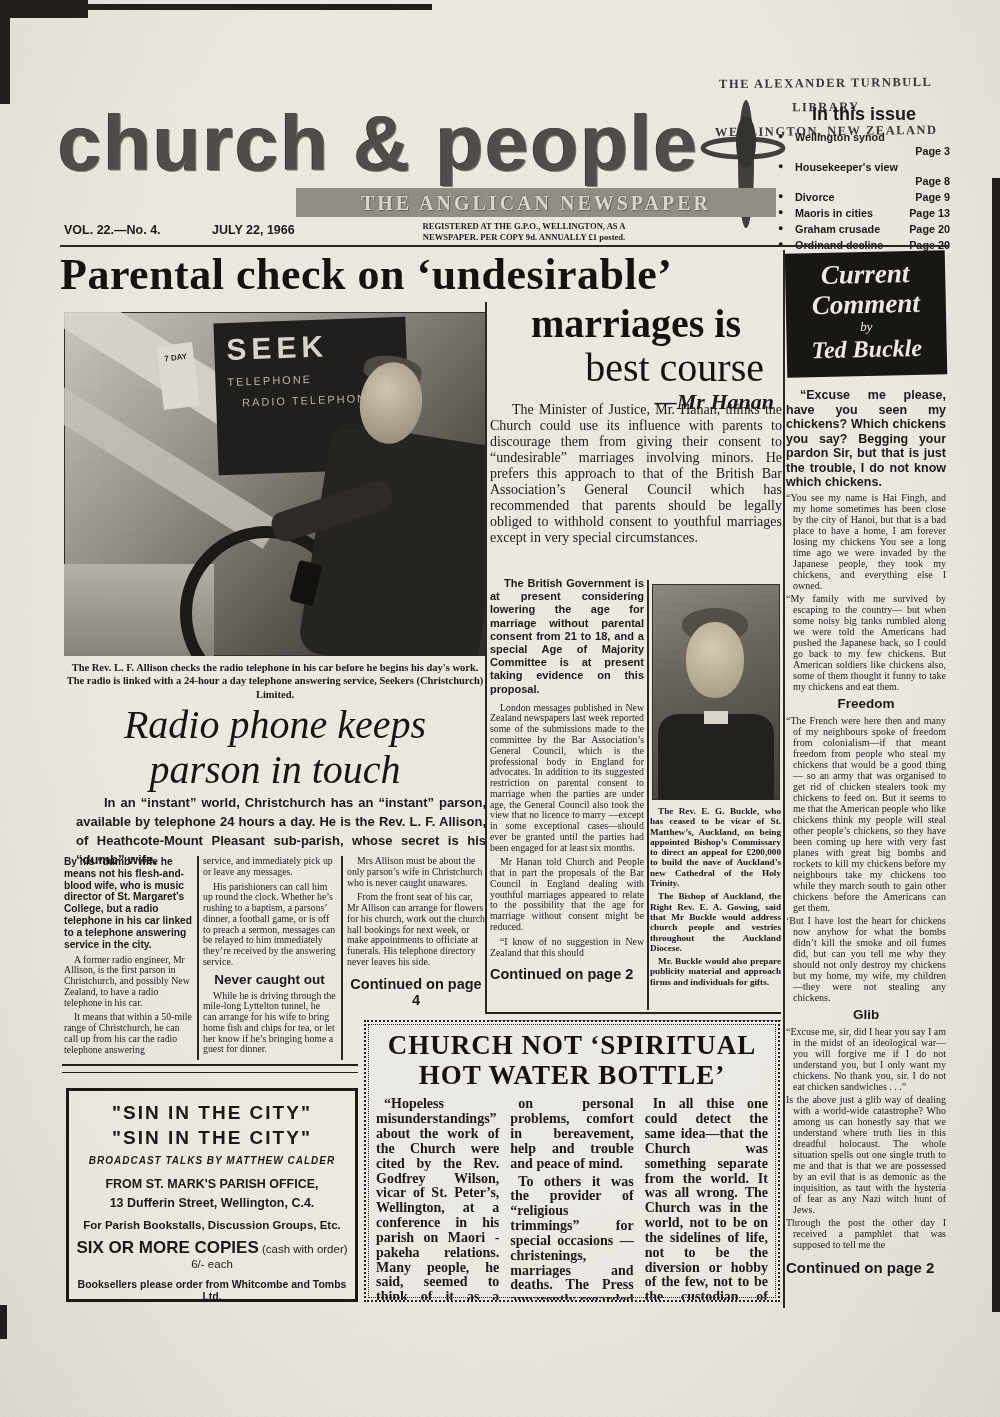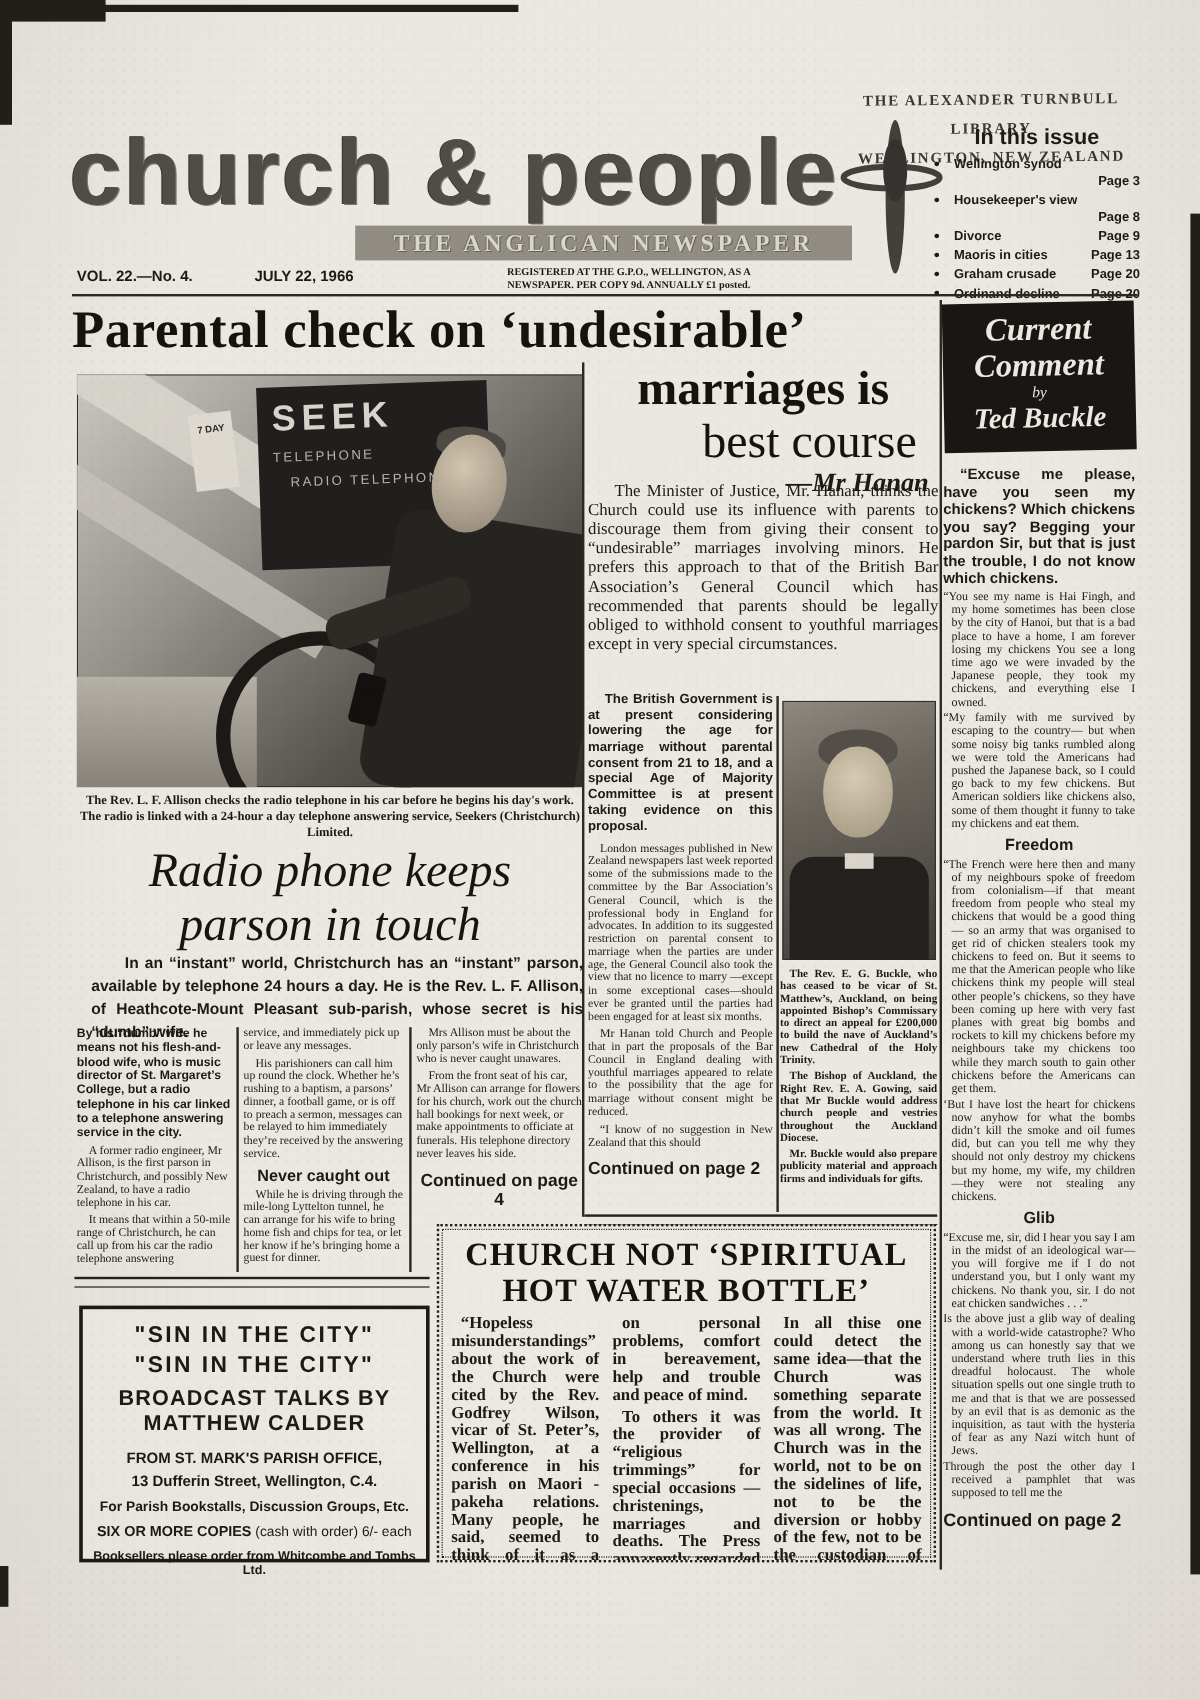--- a/index.html
+++ b/index.html
@@ -16,21 +16,21 @@
   .hrule{position:absolute;height:1.5px;background:#2c2925;}
   .dbl{position:absolute;height:6px;border-top:2px solid #24211d;border-bottom:1.5px solid #24211d;}
 
   
   #stamp{left:688px;top:72px;width:276px;text-align:center;font-weight:bold;
     font-size:12.5px;letter-spacing:1.5px;color:#3b3834;transform:rotate(-.6deg);line-height:1.9;}
   
   #mast-title{left:58px;top:98px;width:660px;font-weight:bold;font-size:78px;letter-spacing:2px;
     color:#504d49;font-family:"Liberation Sans",sans-serif;
     text-shadow:1px 1px 0 #7b7871, -1px 0 0 #3a3834;}
-  #anglican-bar{left:296px;top:188px;width:414px;height:29px;background:#918d85;
+  #anglican-bar{left:296px;top:188px;width:480px;height:29px;background:#918d85;
     text-align:center;font-weight:bold;font-size:20px;letter-spacing:3px;line-height:30px;
     color:#d9d6ce;text-shadow:1px 1px 0 #66625a,-1px -1px 0 #7d7971;}
   #cross svg{display:block;}
   
   #issue-box{left:778px;top:104px;width:172px;}
   #issue-title{font-weight:bold;font-size:18px;text-align:center;margin-bottom:5px;}
   .iti-row{position:relative;display:flex;flex-wrap:wrap;justify-content:space-between;
     padding-left:17px;font-weight:bold;font-size:10.8px;line-height:1.3;margin-bottom:2px;}
   .iti-row::before{content:"●";position:absolute;left:0;top:1px;font-size:9px;}
   .two-line .iti-page{width:100%;text-align:right;}
@@ -129,26 +129,26 @@
   #hw-hl{text-align:center;font-weight:bold;font-size:27px;line-height:1.12;letter-spacing:1px;
     color:#16130f;margin-bottom:7px;}
   #hw-cols{display:flex;gap:11px;}
   .hw-col{flex:1;font-weight:bold;font-size:14px;line-height:1.06;text-align:justify;}
   .hw-col p{margin:0 0 3px 0;text-indent:8px;}
   
   #sin-box{left:66px;top:1088px;width:292px;height:214px;box-sizing:border-box;
     border:3px solid #1d1a16;background:rgba(236,233,227,.6);text-align:center;
     font-family:"Liberation Sans",sans-serif;padding-top:10px;}
   .sin-title{font-weight:bold;font-size:19px;letter-spacing:2px;line-height:1.3;}
-  .sin-sub{font-weight:bold;font-size:18px;letter-spacing:1px;margin-top:5px;}
+  .sin-sub{font-weight:bold;font-size:10px;letter-spacing:1px;margin-top:5px;font-style:italic;}
   .sin-price{font-weight:bold;font-size:21px;margin-top:4px;}
   .sin-from{font-weight:bold;font-size:12.5px;margin-top:9px;line-height:1.45;}
   .sin-note1{font-weight:bold;font-size:11.5px;margin-top:7px;}
   .sin-note2{font-size:11.5px;margin-top:7px;}
-  .sin-note2 b{font-size:12px;}
+  .sin-note2 b{font-size:17px;}
   .sin-note3{font-weight:bold;font-size:10.5px;margin-top:8px;}
 </style>
 </head>
 <body>
 
 <div id="page">
 
   <div class="mark" style="left:0;top:4px;width:432px;height:6px;"></div>
   <div class="mark" style="left:0;top:0;width:88px;height:18px;"></div>
   <div class="mark" style="left:0;top:16px;width:10px;height:88px;"></div>

